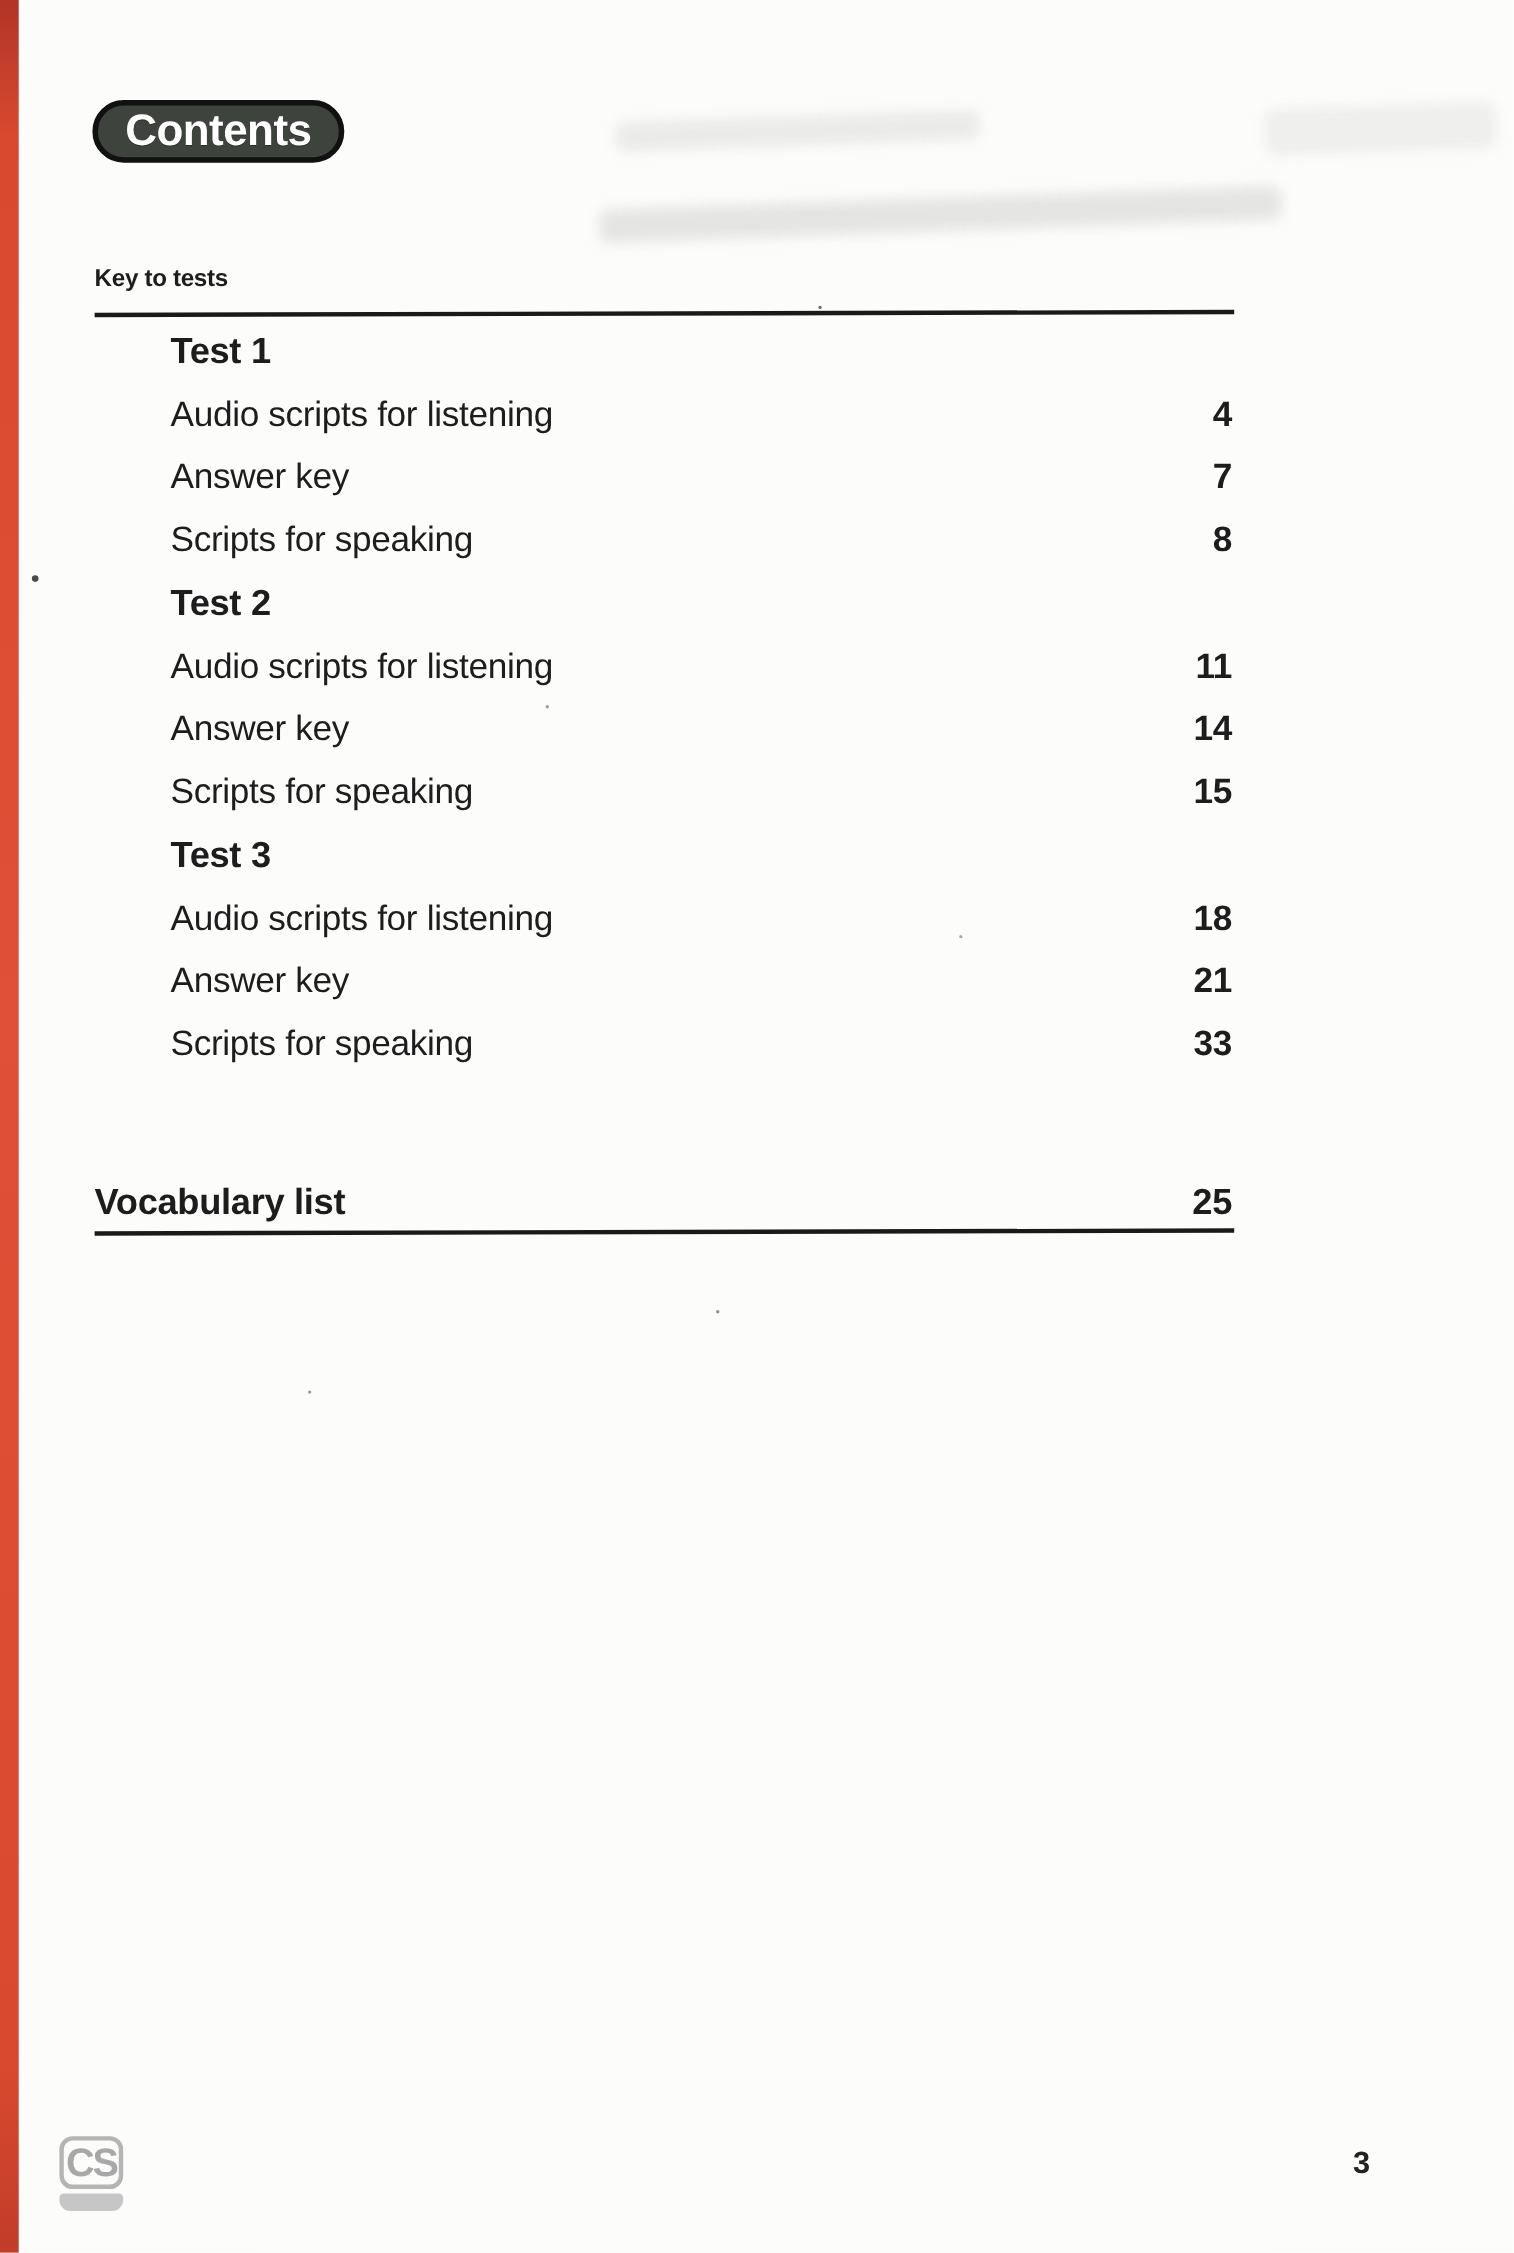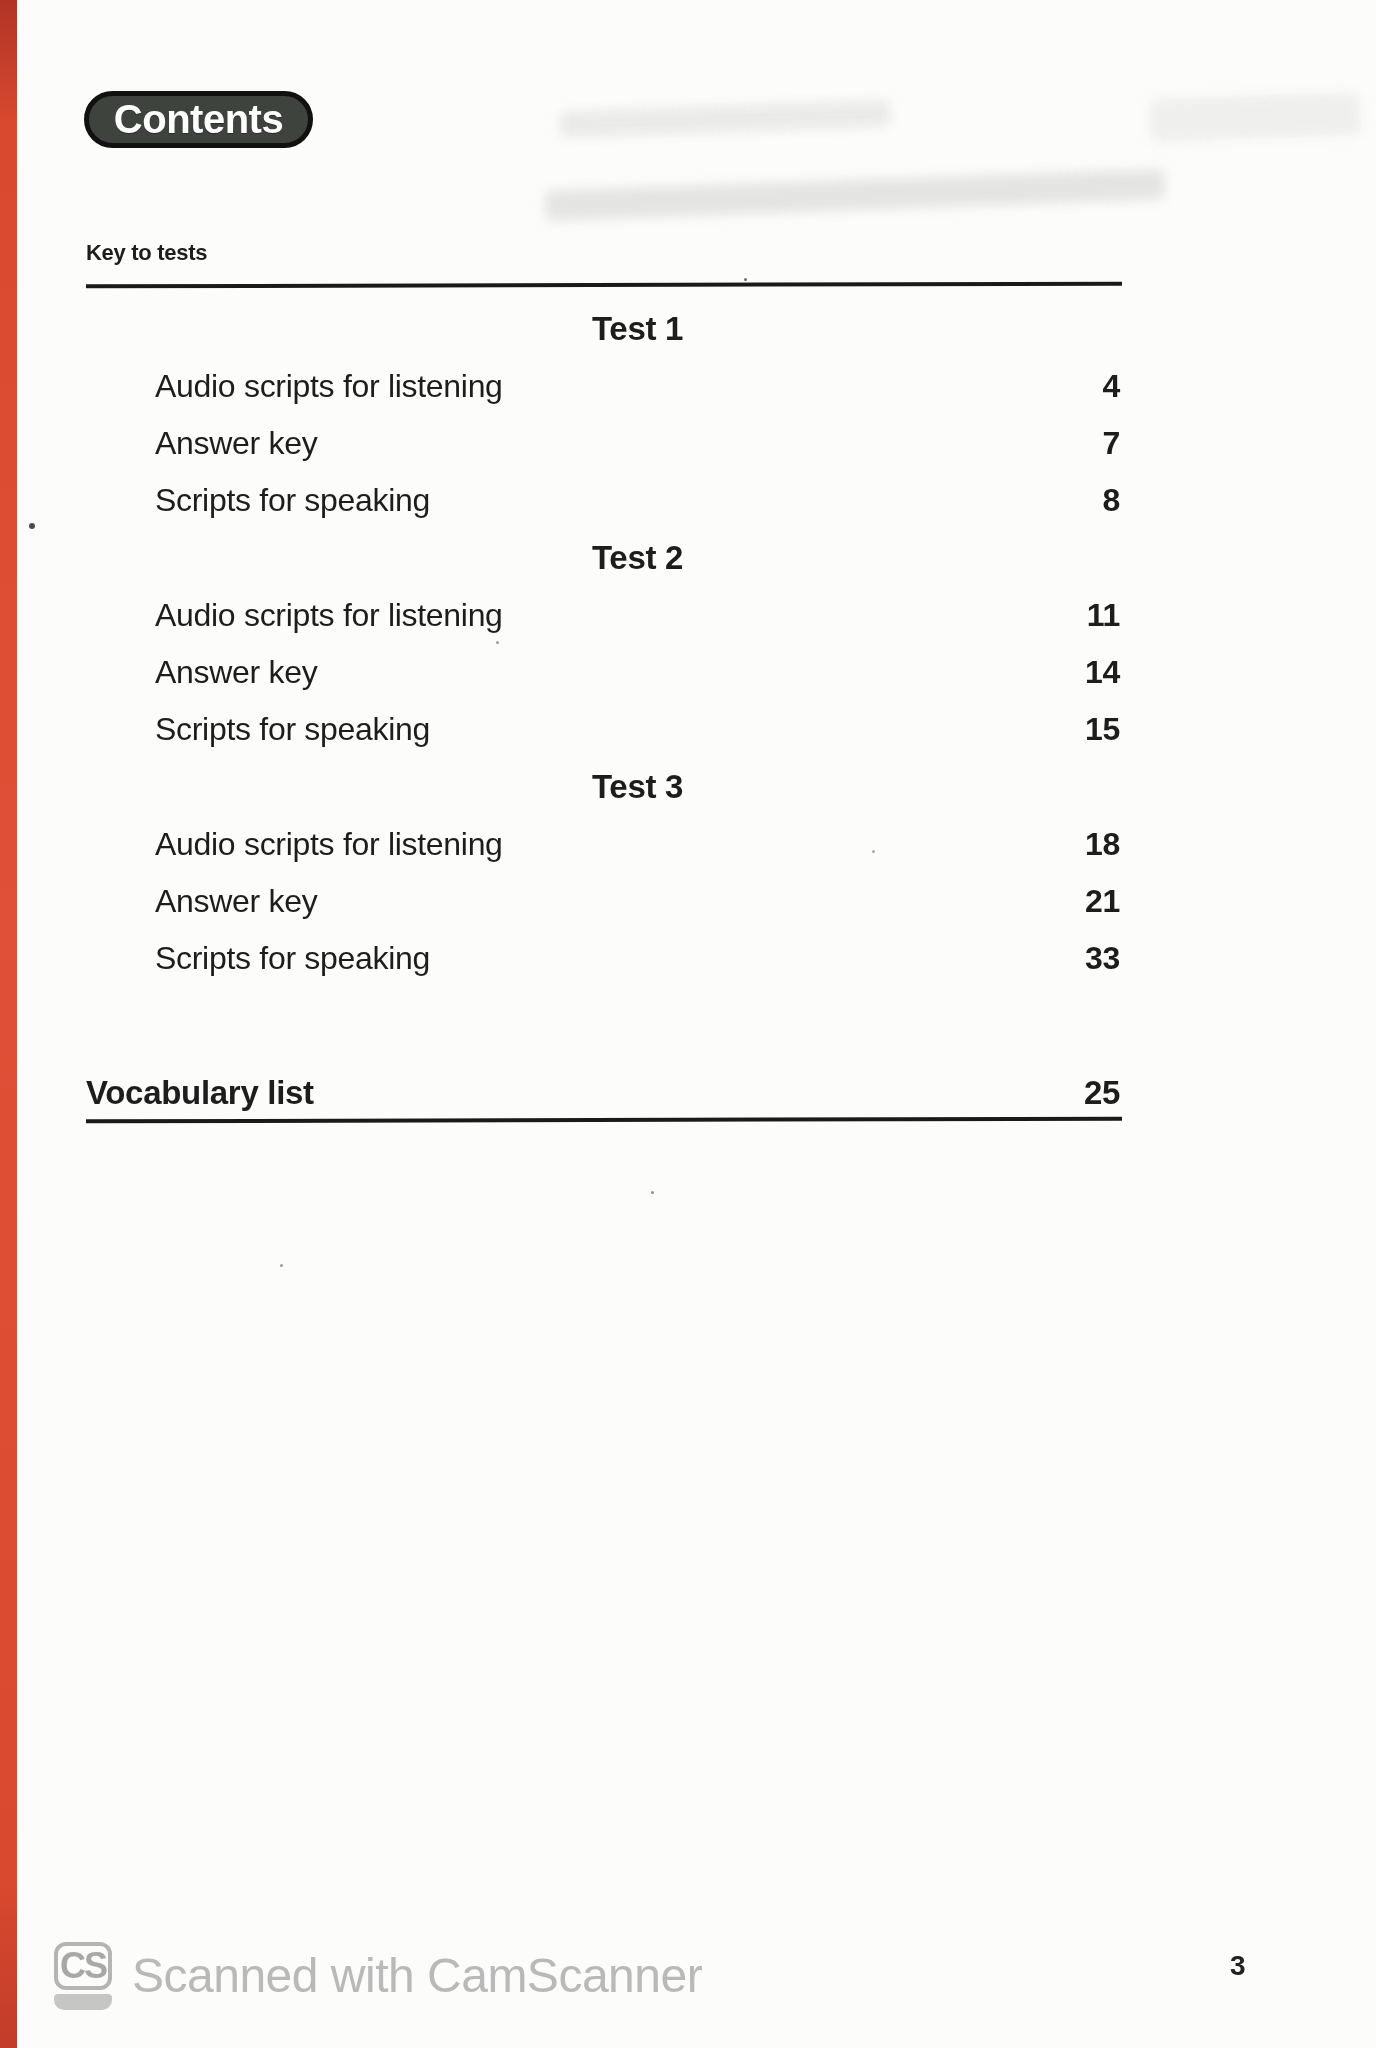--- a/index.html
+++ b/index.html
@@ -47,21 +47,21 @@
     font-size:22px;font-weight:700;letter-spacing:-0.3px;
   }
   .rule{
     position:absolute;left:86px;width:1036px;height:4px;
     background:var(--rule);transform:rotate(-0.15deg);
   }
   .rule-top{top:283px;}
   .rule-bottom{top:1118px;}
   
   .toc{
-    position:absolute;left:155px;top:312px;width:965px;text-align:center;
+    position:absolute;left:155px;top:302px;width:965px;
   }
   .toc-section{margin-bottom:19px;}
   .toc-title{
     font-size:33px;font-weight:700;letter-spacing:-0.3px;
     height:34px;line-height:34px;margin-bottom:24px;
   }
   .toc-row{
     display:flex;justify-content:space-between;align-items:baseline;
     height:33px;line-height:33px;margin-bottom:24px;
   }
@@ -190,17 +190,16 @@
   <div class="vocab-row">
     <span>Vocabulary list</span>
     <span>25</span>
   </div>
   <div class="rule rule-bottom"></div>
 
   <div class="cs-logo">
     <div class="cs-box">CS</div>
     <div class="cs-tab"></div>
   </div>
-  <div class="watermark-text">Scanned with CamScanner</div>
 
   <div class="page-number">3</div>
 
 </div>
 
 </body></html>

